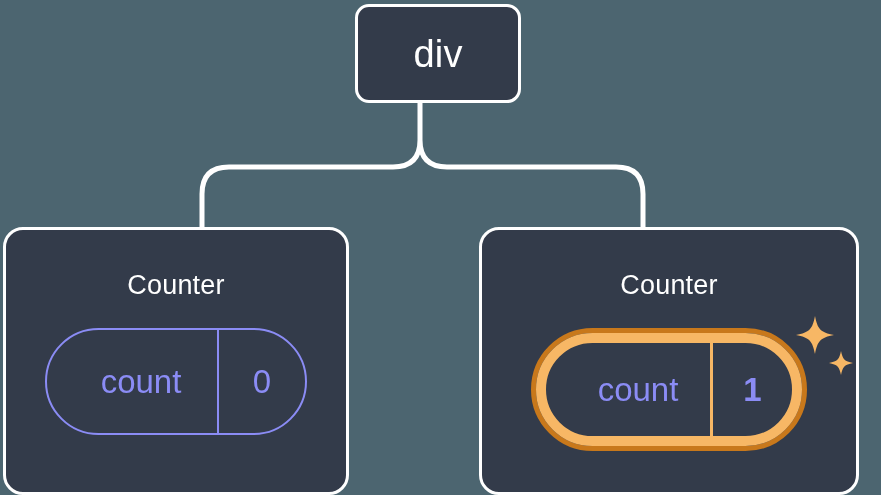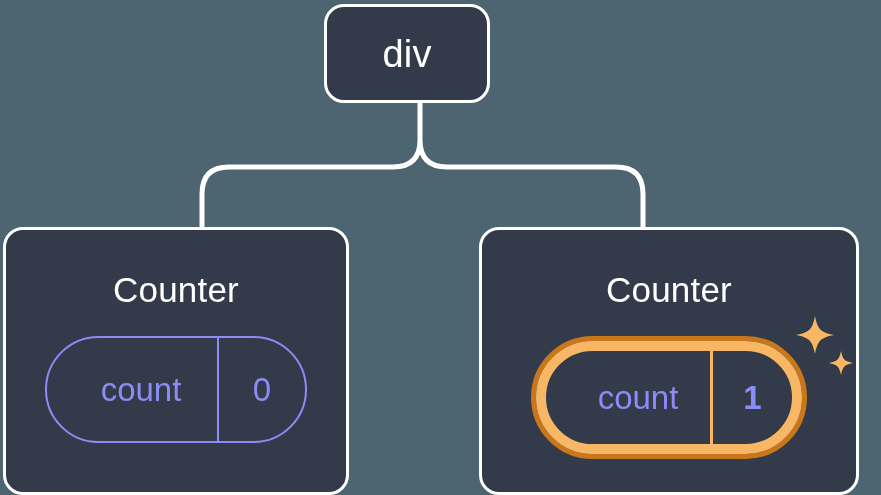--- a/index.html
+++ b/index.html
@@ -36,28 +36,27 @@
 
   
   .node {
     position: absolute;
     background: #333b4a;
     border: 3px solid #ffffff;
     border-radius: 14px;
   }
 
   .node-root {
-    left: 324px;
+    left: 355px;
     top: 4px;
     width: 166px;
     height: 99px;
     display: flex;
     align-items: center;
     justify-content: center;
-    border-radius: 20px;
   }
 
   .node-root .node-title {
     color: #ffffff;
     font-size: 38px;
     font-weight: 400;
     letter-spacing: 0.2px;
     line-height: 1;
   }
 
@@ -78,21 +77,21 @@
 
   #counter-right {
     left: 479px;
     top: 227px;
     width: 380px;
     height: 268px;
   }
 
   .node-child .node-title {
     color: #ffffff;
-    font-size: 35px;
+    font-size: 27px;
     font-weight: 400;
     line-height: 1;
     letter-spacing: 0.2px;
   }
 
   
   .state-pill-wrap {
     position: relative;
     margin-top: 29px;
     display: flex;

